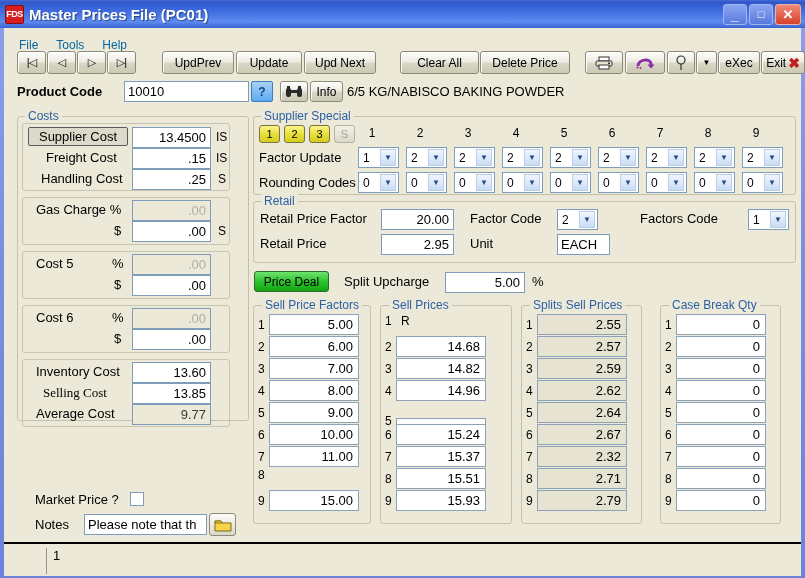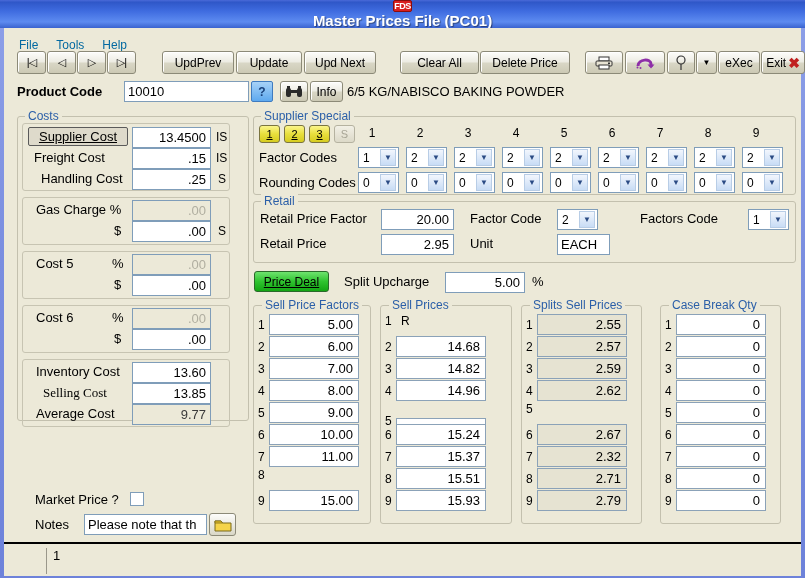--- a/index.html
+++ b/index.html
@@ -15,21 +15,21 @@
     width: 805px; height: 578px;
     background: #6a7fd2;
     background: linear-gradient(180deg,#8ea0e8 0%, #7a8ee0 45%, #6d82da 100%);
     overflow: hidden;
   }
 
   
   .titlebar {
     position: absolute; left: 0; top: 0; width: 805px; height: 28px;
     background: linear-gradient(180deg,#4a6ad8 0%,#2f57c8 8%,#3f6ce0 40%,#5d8bf0 78%,#3a63cf 100%);
-    display: flex; align-items: center; flex-direction: column;
+    display: flex; align-items: center;
   }
   .appicon {
     width: 19px; height: 19px; margin-left: 5px; margin-right: 5px;
     background: #d81f1f; border: 1px solid #8a0d0d;
     color: #fff; font-size: 9px; font-weight: bold;
     display: flex; align-items: center; justify-content: center;
     font-family: "Liberation Sans", sans-serif; letter-spacing: -0.5px;
     border-radius: 2px;
   }
   .titletext {
@@ -75,21 +75,21 @@
     background: linear-gradient(180deg,#fdfdfb 0%,#ecebe2 48%,#d9d7c6 52%,#ccc9b4 100%);
     border: 1px solid #8c8a78;
     border-radius: 3px;
     font-size: 12px; color: #000;
     display: flex; align-items: center; justify-content: center;
     box-shadow: inset 1px 1px 0 #fff;
   }
   .navbtn { width: 29px; height: 23px; }
   .navglyph { font-size: 11px; letter-spacing: -1px; }
   .txtbtn { height: 23px; padding: 0 8px; white-space: nowrap; }
-  .u { text-decoration: underline; }
+  .u { }
 
   
   .prow { position: relative; height: 26px; }
   .lbl { font-size: 13px; color: #000; }
   .bold { font-weight: bold; }
   .field {
     background: #ffffff;
     border: 1px solid #7f9db9;
     font-size: 13px; color: #000;
     display: flex; align-items: center;
@@ -325,21 +325,21 @@
       <div class="subgroup" style="left:4px; top:6px; width:208px; height:68px;"></div>
 
       <div style="position:absolute; left:10px; top:10px; width:100px; height:19px; border:1px solid #5a5a5a; background:#dedacb; border-radius:2px; display:flex; align-items:center; justify-content:center; font-size:13px;">
         <span class="u">Supplier Cost</span>
       </div>
       <div class="field num" style="position:absolute; left:114px; top:10px; width:79px;">
         <span>13.4500</span>
       </div>
       <div class="sfx" style="left:198px; top:13px;">IS</div>
 
-      <div class="rowlbl" style="left:16px; top:33px;">Freight Cost</div>
+      <div class="rowlbl" style="left:28px; top:33px;">Freight Cost</div>
       <div class="field num" style="position:absolute; left:114px; top:31px; width:79px;">
         <span>.15</span>
       </div>
       <div class="sfx" style="left:198px; top:34px;">IS</div>
 
       <div class="rowlbl" style="left:23px; top:54px;">Handling Cost</div>
       <div class="field num" style="position:absolute; left:114px; top:52px; width:79px;">
         <span>.25</span>
       </div>
       <div class="sfx" style="left:200px; top:55px;">S</div>
@@ -411,21 +411,21 @@
       <div class="colnum" style="left:108px; top:9px; width:20px;">1</div>
       <div class="colnum" style="left:156px; top:9px; width:20px;">2</div>
       <div class="colnum" style="left:204px; top:9px; width:20px;">3</div>
       <div class="colnum" style="left:252px; top:9px; width:20px;">4</div>
       <div class="colnum" style="left:300px; top:9px; width:20px;">5</div>
       <div class="colnum" style="left:348px; top:9px; width:20px;">6</div>
       <div class="colnum" style="left:396px; top:9px; width:20px;">7</div>
       <div class="colnum" style="left:444px; top:9px; width:20px;">8</div>
       <div class="colnum" style="left:492px; top:9px; width:20px;">9</div>
 
-      <div class="rowlbl" style="left:5px; top:33px;">Factor Codes</div>
+      <div class="rowlbl" style="left:5px; top:33px;">Factor Update</div>
       <div class="combo" style="left:104px; top:30px; width:41px;">
         <span class="val">1</span>
         <span class="arw">▼</span>
       </div>
       <div class="combo" style="left:152px; top:30px; width:41px;">
         <span class="val">2</span>
         <span class="arw">▼</span>
       </div>
       <div class="combo" style="left:200px; top:30px; width:41px;">
         <span class="val">2</span>
@@ -664,20 +664,23 @@
           </span>
         </div>
       <div class="lrow" style="left:4px; top:74px;">
           <span class="lidx">4</span>
           <span class="lfield ro" style="width:90px;">
             <span>2.62</span>
           </span>
         </div>
       <div class="lrow" style="left:4px; top:96px;">
           <span class="lidx">5</span>
+          <span class="lfield ro" style="width:90px;">
+            <span>2.64</span>
+          </span>
         </div>
       <div class="lrow" style="left:4px; top:118px;">
           <span class="lidx">6</span>
           <span class="lfield ro" style="width:90px;">
             <span>2.67</span>
           </span>
         </div>
       <div class="lrow" style="left:4px; top:140px;">
           <span class="lidx">7</span>
           <span class="lfield ro" style="width:90px;">

